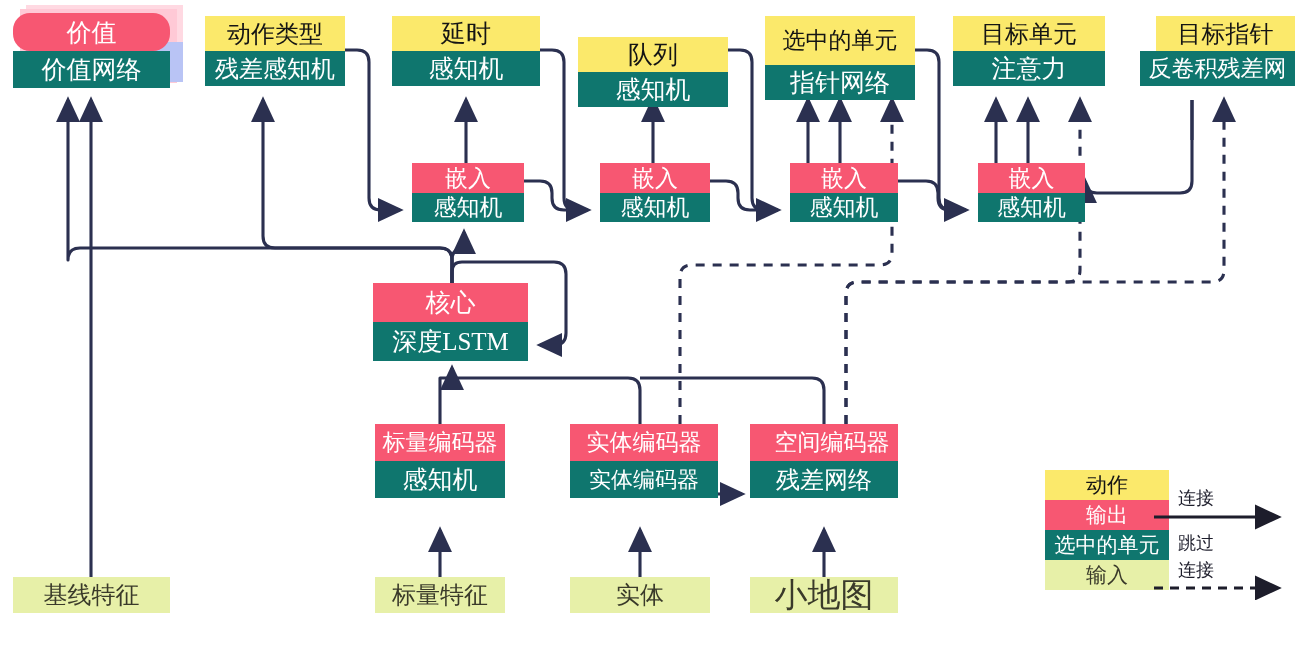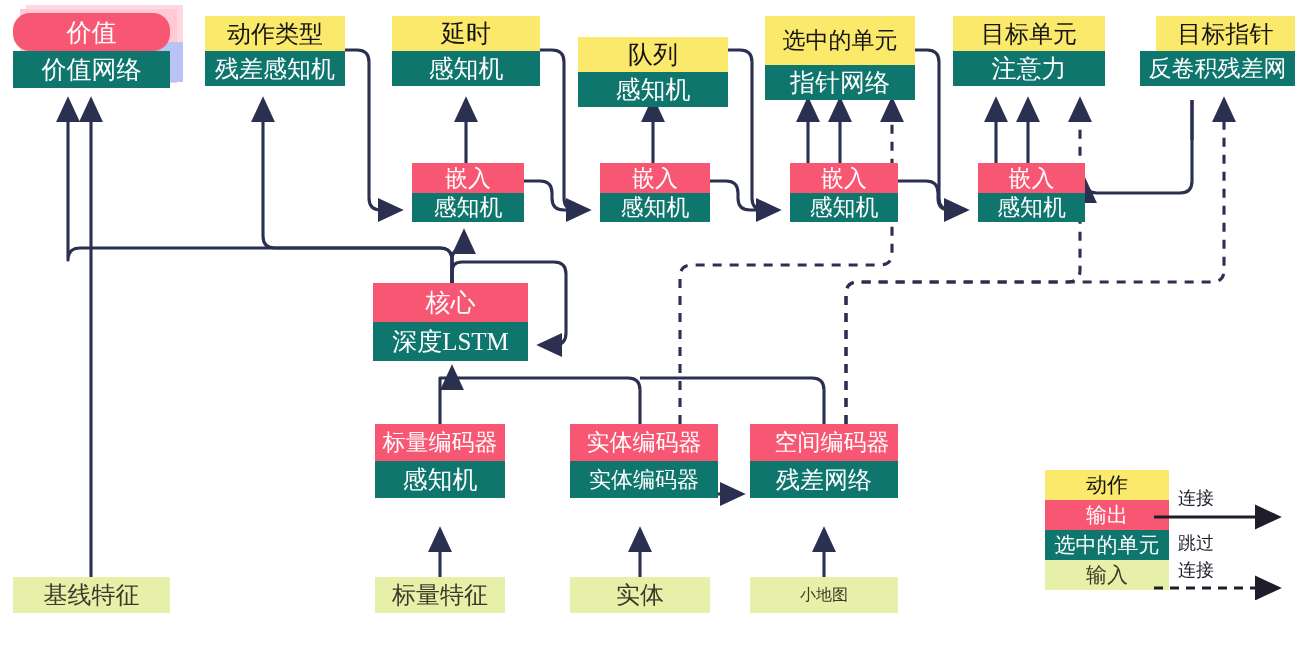--- a/index.html
+++ b/index.html
@@ -160,21 +160,21 @@
     <div class="cell nn" style="height:37px;font-size:22px;">实体编码器</div>
   </div>
   <div class="node" style="left:750px;top:424px;width:148px;">
     <div class="cell out" style="height:37px;font-size:23px;padding-left:16px;">空间编码器</div>
     <div class="cell nn" style="height:37px;font-size:24px;">残差网络</div>
   </div>
 
   <div class="node cell inp" style="left:13px;top:577px;width:157px;height:36px;font-size:24px;">基线特征</div>
   <div class="node cell inp" style="left:375px;top:577px;width:130px;height:36px;font-size:24px;">标量特征</div>
   <div class="node cell inp" style="left:570px;top:577px;width:140px;height:36px;font-size:24px;">实体</div>
-  <div class="node cell inp" style="left:750px;top:577px;width:148px;height:36px;font-size:16px;">小地图</div>
+  <div class="node cell inp" style="left:750px;top:577px;width:148px;height:36px;font-size:33px;">小地图</div>
 
   <div class="legend" style="left:1013px;top:470px;width:124px;padding-left:32px;">
     <div class="cell act" style="height:30px;">动作</div>
     <div class="cell out" style="height:30px;">输出</div>
     <div class="cell nn" style="height:30px;">选中的单元</div>
     <div class="cell inp" style="height:30px;">输入</div>
   </div>
 
   <div class="lgtext" style="left:1196px;top:486px;transform:translateX(-50%);">连接</div>
   <div class="lgtext" style="left:1196px;top:531px;transform:translateX(-50%);">跳过</div>

